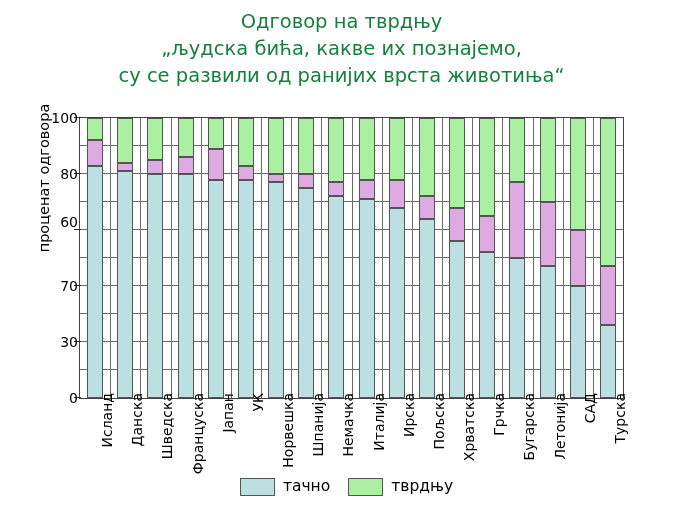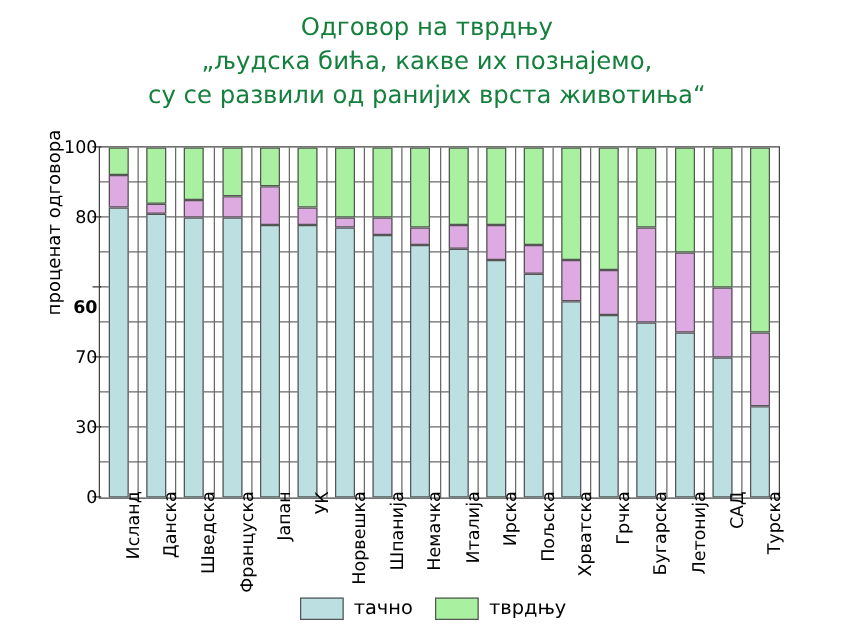--- a/index.html
+++ b/index.html
@@ -163,21 +163,21 @@
       <div class="gridline" style="bottom: 196px;"></div>
       <div class="gridline" style="bottom: 224px;"></div>
       <div class="gridline" style="bottom: 252px;"></div>
       <div class="tick" style="bottom: 0px;"></div>
       <div class="ytlabel" style="bottom: 0px; transform: translateY(50%);">0</div>
       <div class="tick" style="bottom: 56px;"></div>
       <div class="ytlabel" style="bottom: 56px; transform: translateY(50%);">30</div>
       <div class="tick" style="bottom: 112px;"></div>
       <div class="ytlabel" style="bottom: 112px; transform: translateY(50%);">70</div>
       <div class="tick" style="bottom: 168px;"></div>
-      <div class="ytlabel" style="bottom: 152px; transform: translateY(50%); font-weight: bold;">60</div>
+      <div class="ytlabel" style="bottom: 176px; transform: translateY(50%);">60</div>
       <div class="tick" style="bottom: 224px;"></div>
       <div class="ytlabel" style="bottom: 224px; transform: translateY(50%);">80</div>
       <div class="tick" style="bottom: 280px;"></div>
       <div class="ytlabel" style="bottom: 280px; transform: translateY(50%);">100</div>
       <div class="vgrid" style="left: 30.1667px;"></div>
       <div class="vgrid" style="left: 60.3333px;"></div>
       <div class="vgrid" style="left: 90.5px;"></div>
       <div class="vgrid" style="left: 120.667px;"></div>
       <div class="vgrid" style="left: 150.833px;"></div>
       <div class="vgrid" style="left: 181px;"></div>

